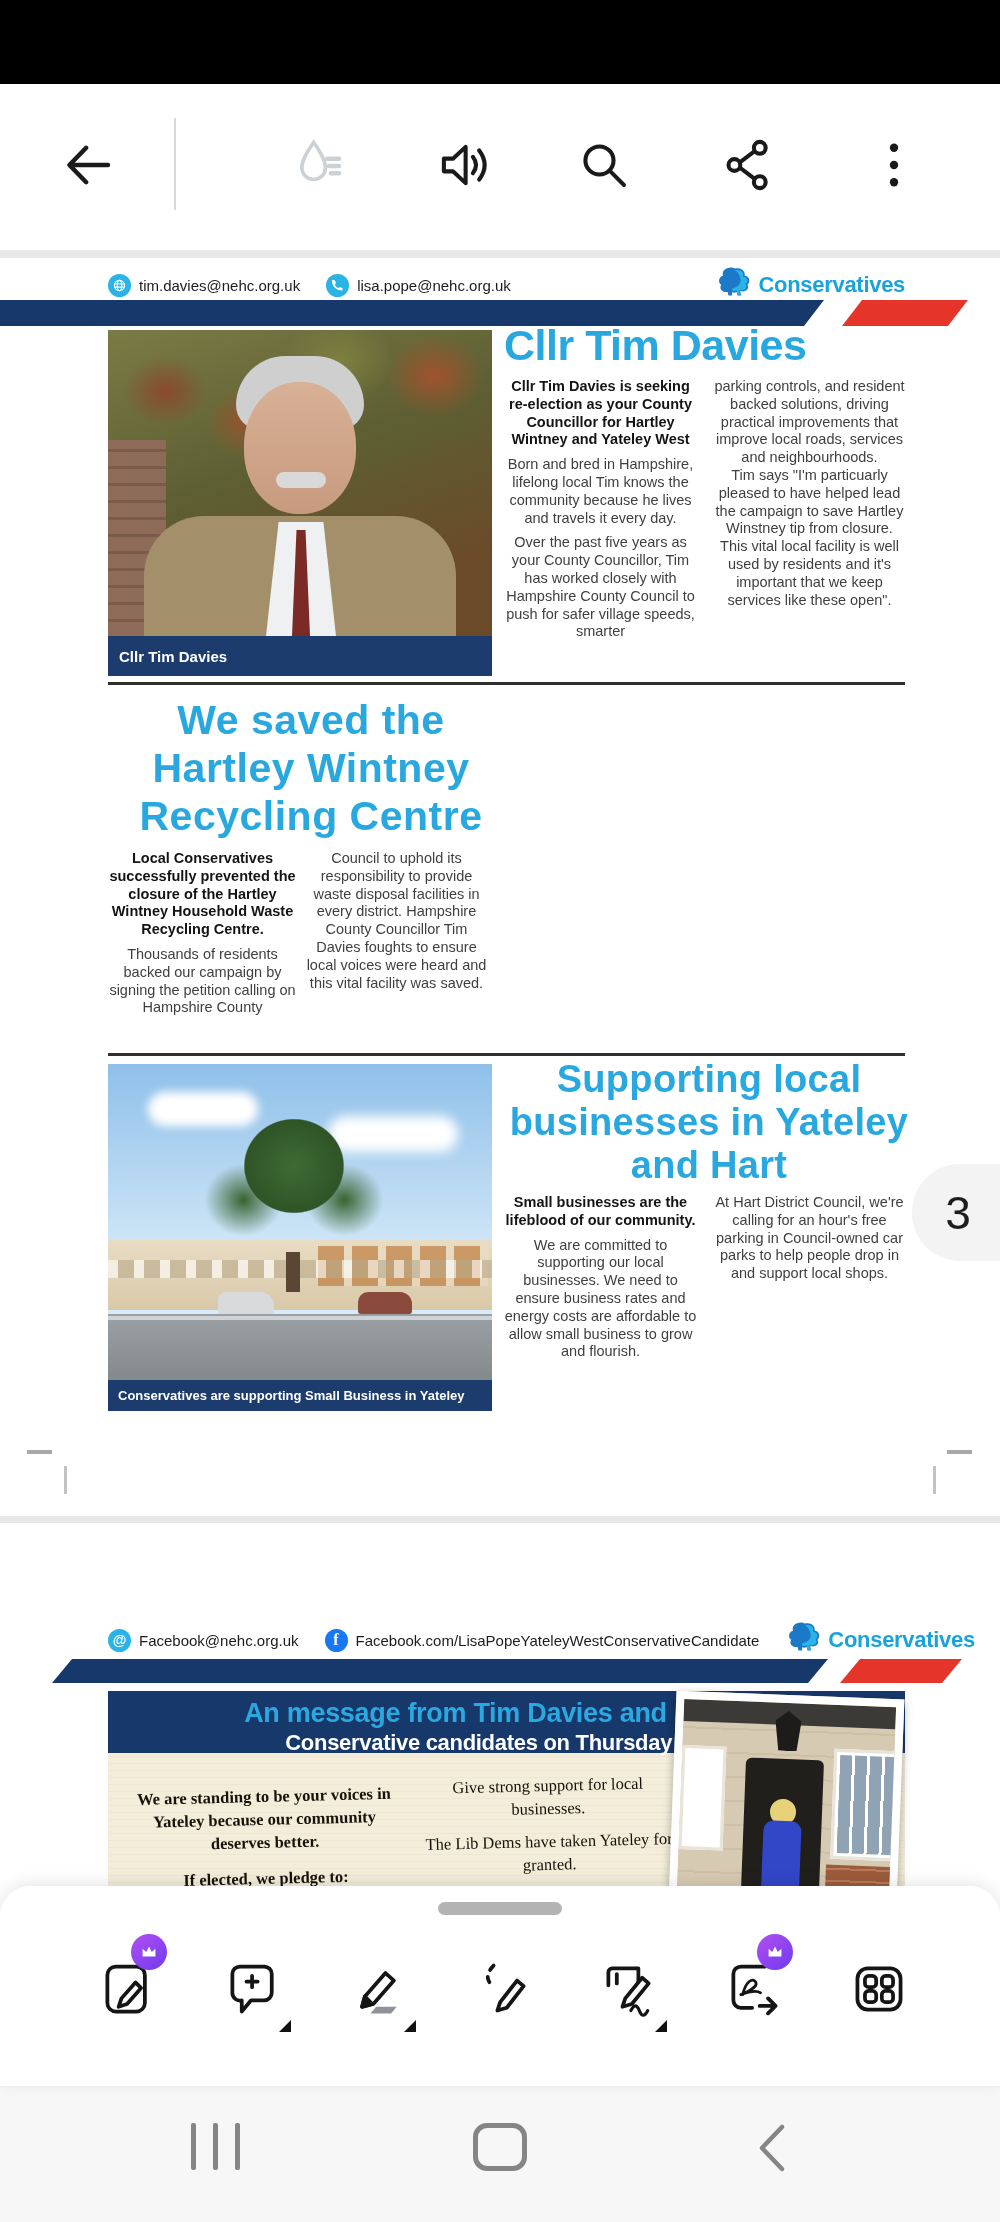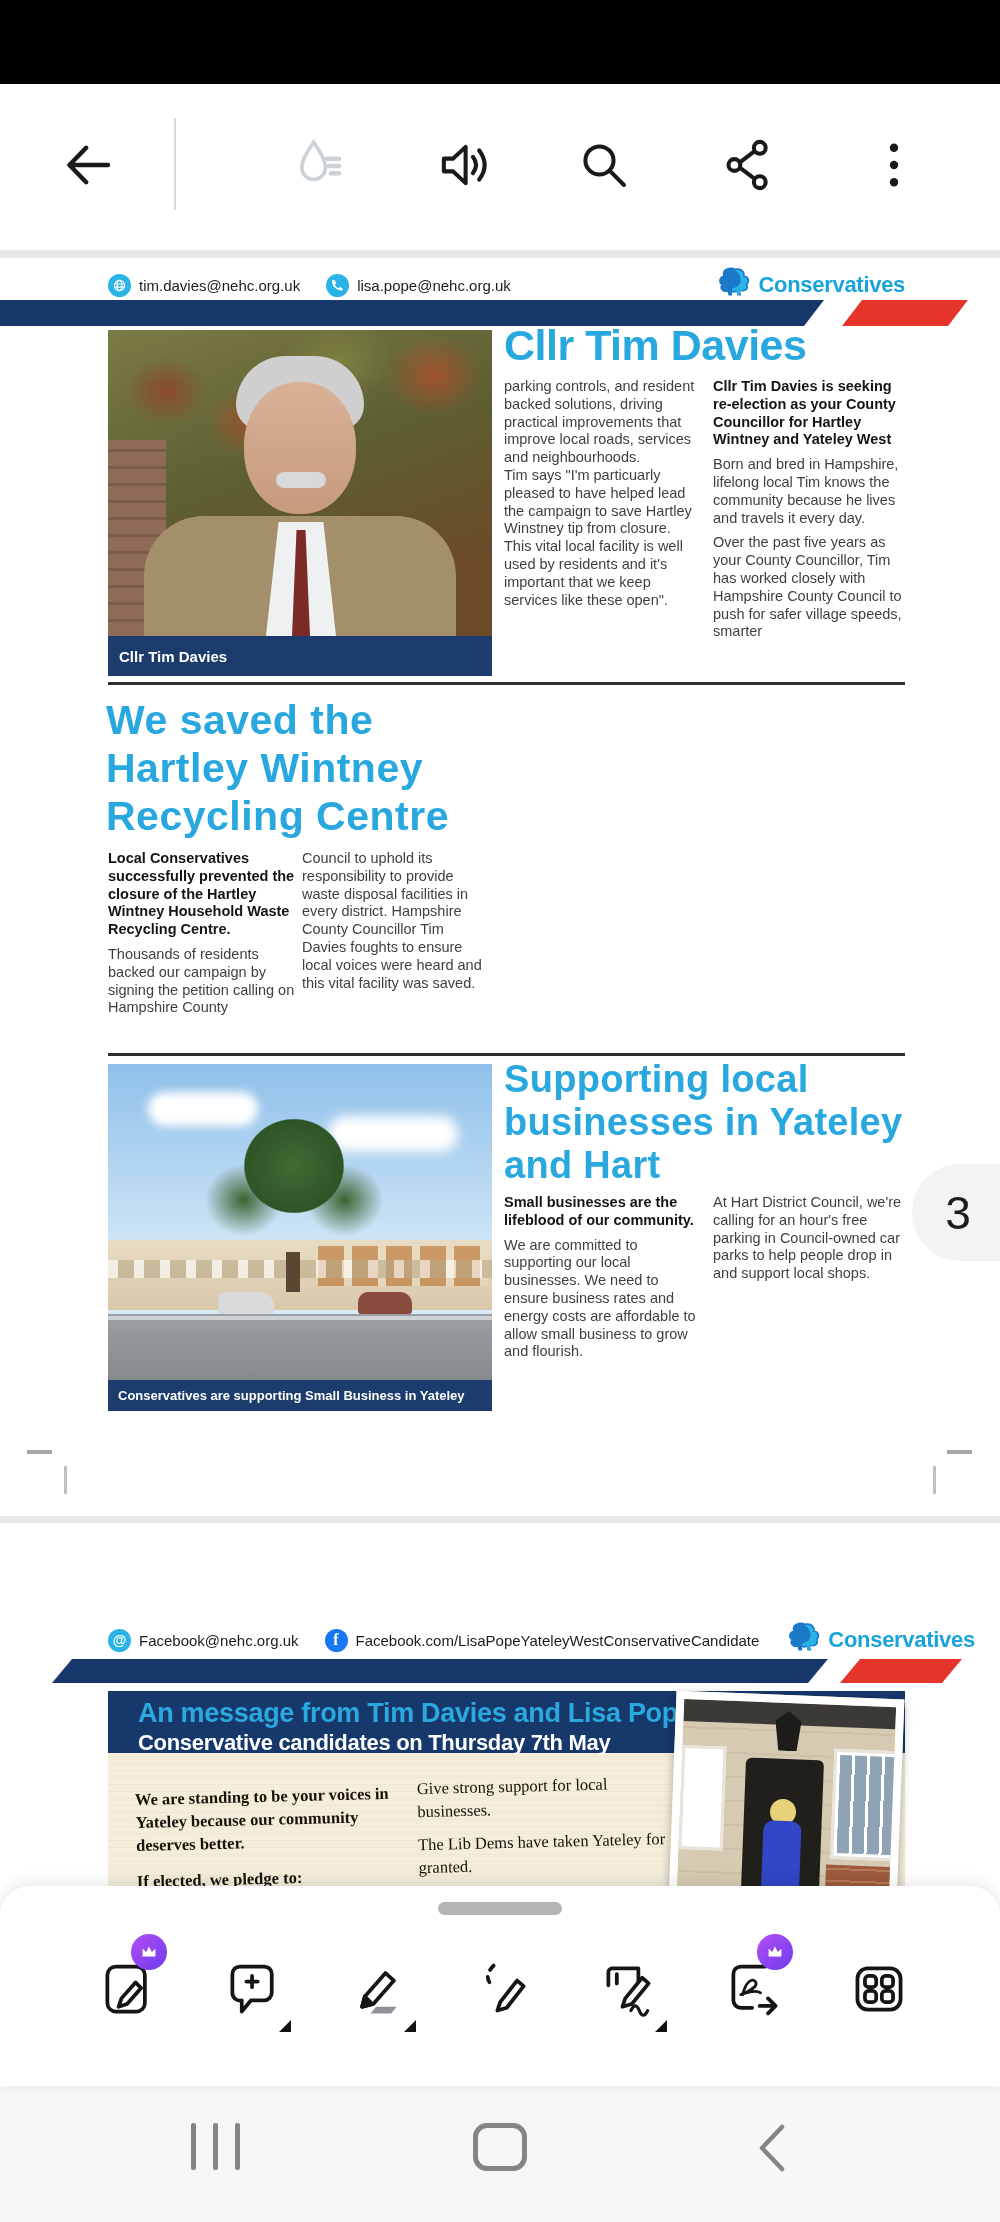--- a/index.html
+++ b/index.html
@@ -1,18 +1,18 @@
 <!DOCTYPE html>
 <html><head>
 <meta charset="utf-8">
 <style>
   * { margin:0; padding:0; box-sizing:border-box; }
   html,body { width:1000px; height:2222px; }
   body { position:relative; background:#fff; font-family:"Liberation Sans", sans-serif; overflow:hidden; }
-  .abs { position:absolute; }
+  .abs { position:absolute;text-align:center; }
 
   
   .status-bar { left:0; top:0; width:1000px; height:84px; background:#000; }
 
   
   .app-toolbar { left:0; top:84px; width:1000px; height:166px; background:#fff; }
   .tb-icon { position:absolute; top:51px; width:64px; height:64px; display:flex; align-items:center; justify-content:center; }
   .tb-icon svg { width:58px; height:58px; }
   .tb-divider { position:absolute; left:174px; top:34px; width:2px; height:92px; background:#d9d9d9; }
   .pdf-gap-top { left:0; top:250px; width:1000px; height:8px; background:#e8e8e8; }
@@ -178,27 +178,27 @@
     <div class="ph-layer" style="left:36px;top:186px;width:312px;height:120px;background:#a3906b;border-radius:60px 60px 0 0;"></div>
     <div class="ph-layer" style="left:158px;top:192px;width:70px;height:114px;background:#eef0f2;clip-path:polygon(18% 0,82% 0,100% 100%,0 100%);"></div>
     <div class="ph-layer" style="left:184px;top:200px;width:18px;height:106px;background:#7c2a26;clip-path:polygon(25% 0,75% 0,100% 100%,0 100%);"></div>
     <div class="caption" style="height:40px;font-size:15px;">Cllr Tim Davies</div>
   </div>
 
   <div class="headline" style="position:absolute;left:504px;top:64px;font-size:43px;line-height:46px;">Cllr Tim Davies</div>
 
   <div class="cols" style="position:absolute;left:504px;top:120px;width:402px;gap:16px;">
     <div class="col" style="width:193px;">
-      <p class="tight">parking controls, and resident backed solutions, driving practical improvements that improve local roads, services and neighbourhoods.</p>
-      <p>Tim says "I'm particuarly pleased to have helped lead the campaign to save Hartley Winstney tip from closure. This vital local facility is well used by residents and it's important that we keep services like these open".</p>
-    </div>
-    <div class="col" style="width:193px;">
       <p class="lead">Cllr Tim Davies is seeking re-election as your County Councillor for Hartley Wintney and Yateley West</p>
       <p>Born and bred in Hampshire, lifelong local Tim knows the community because he lives and travels it every day.</p>
       <p>Over the past five years as your County Councillor, Tim has worked closely with Hampshire County Council to push for safer village speeds, smarter</p>
+    </div>
+    <div class="col" style="width:193px;">
+      <p class="tight">parking controls, and resident backed solutions, driving practical improvements that improve local roads, services and neighbourhoods.</p>
+      <p>Tim says "I'm particuarly pleased to have helped lead the campaign to save Hartley Winstney tip from closure. This vital local facility is well used by residents and it's important that we keep services like these open".</p>
     </div>
   </div>
 
   <div class="rule" style="top:424px;"></div>
 
   <div class="headline" style="position:absolute;left:106px;top:438px;width:410px;font-size:41px;line-height:48px;letter-spacing:0.5px;">We saved the Hartley Wintney Recycling Centre</div>
 
   <div class="cols" style="position:absolute;left:108px;top:592px;width:396px;gap:5px;">
     <div class="col" style="width:189px;">
       <p class="lead">Local Conservatives successfully prevented the closure of the Hartley Wintney Household Waste Recycling Centre.</p>

